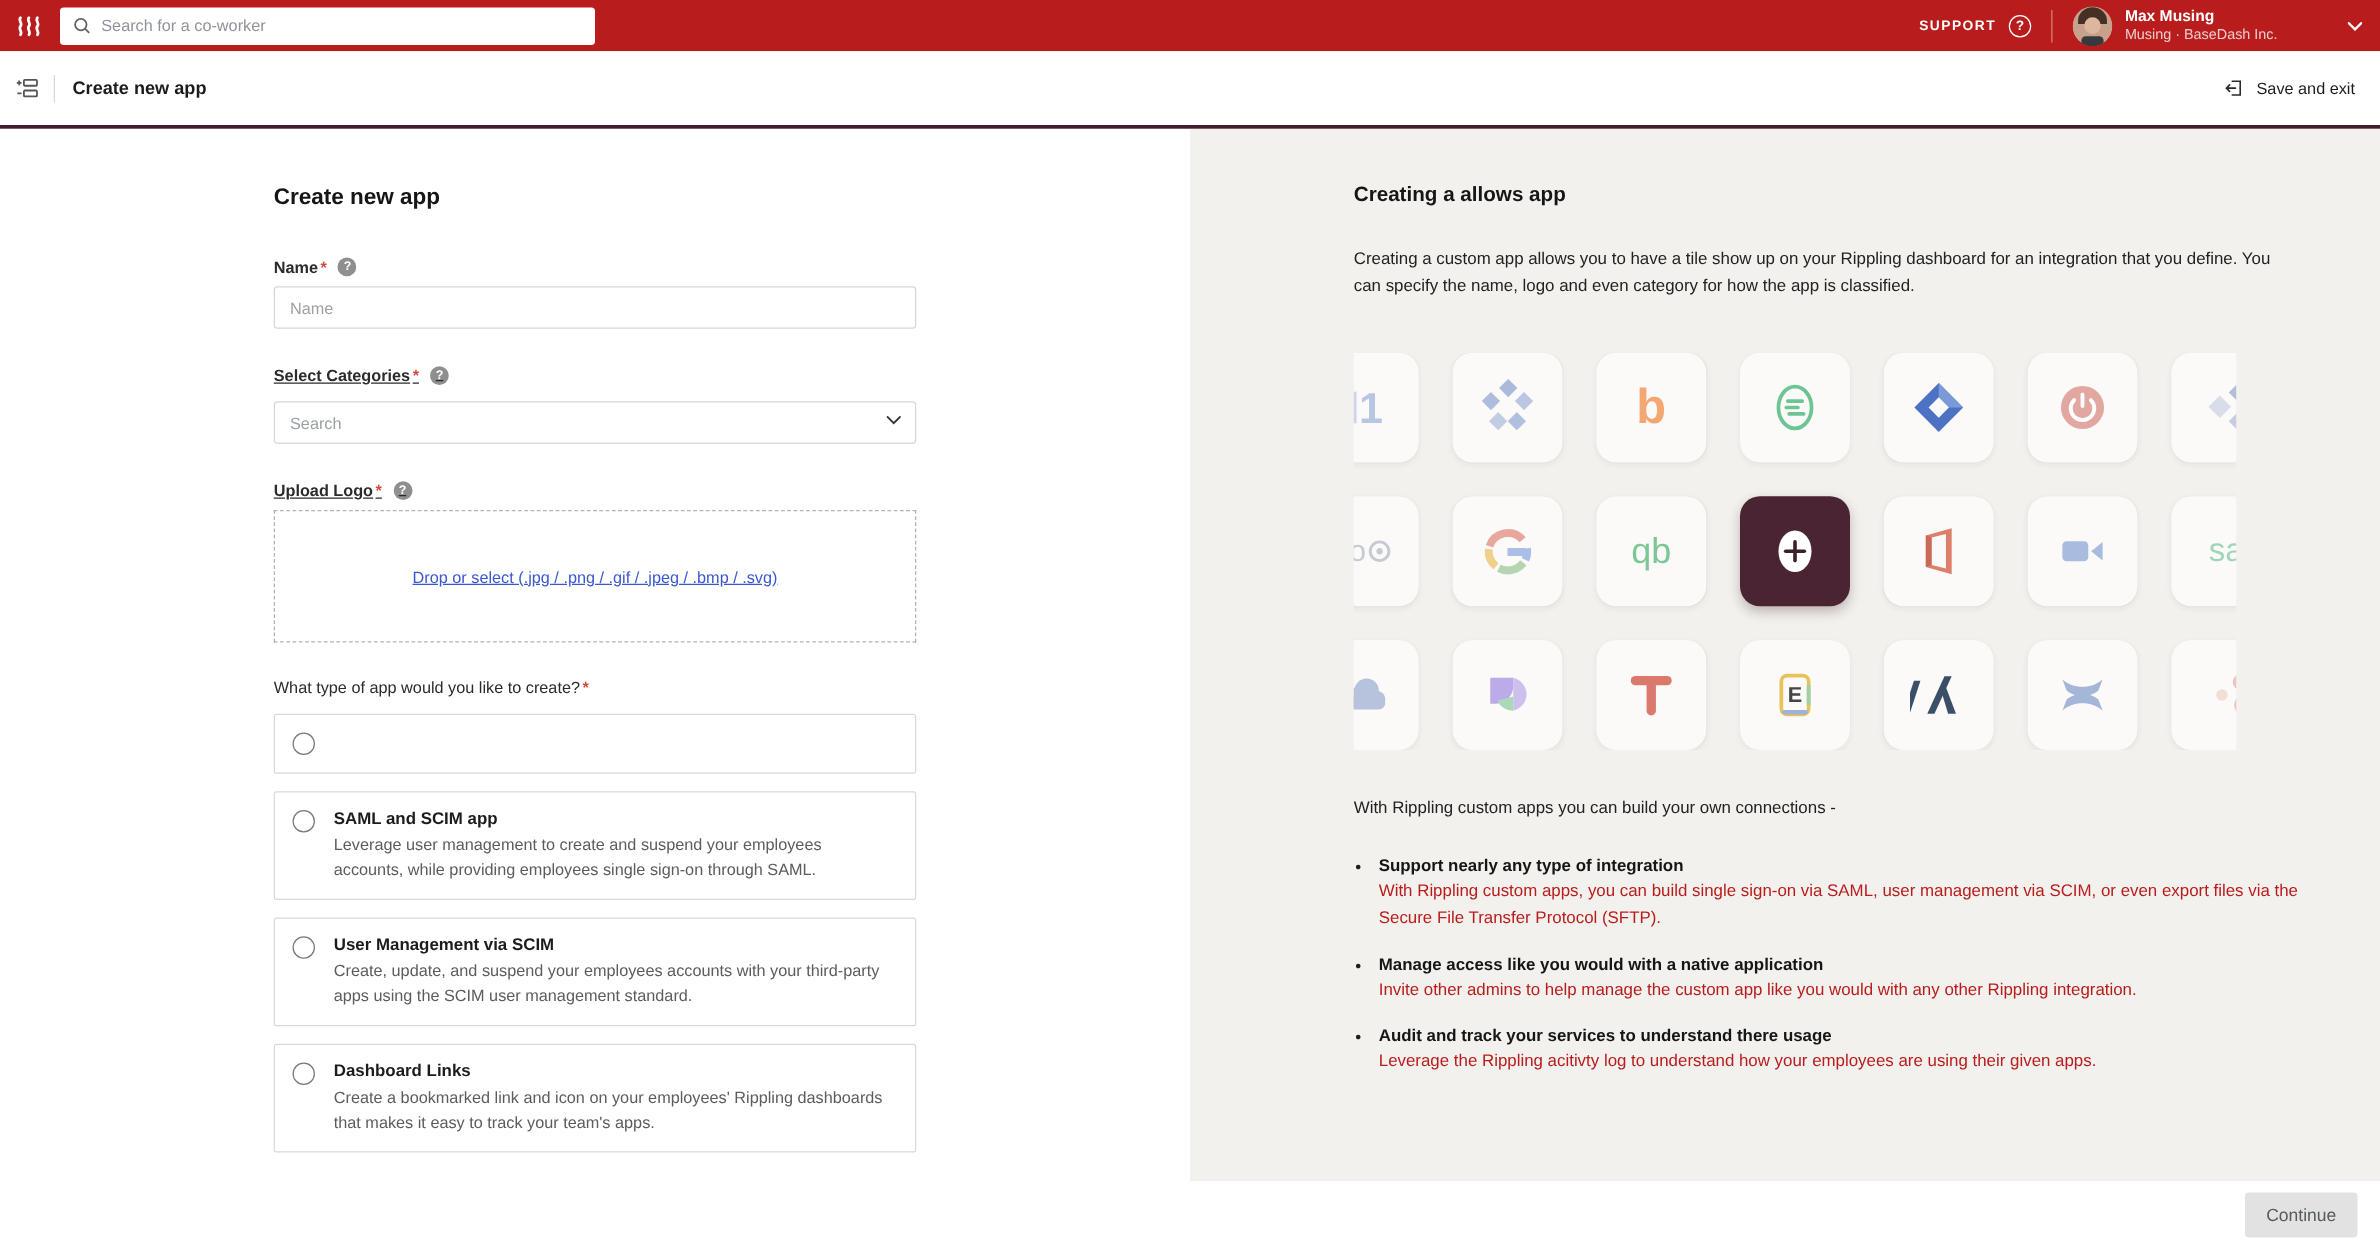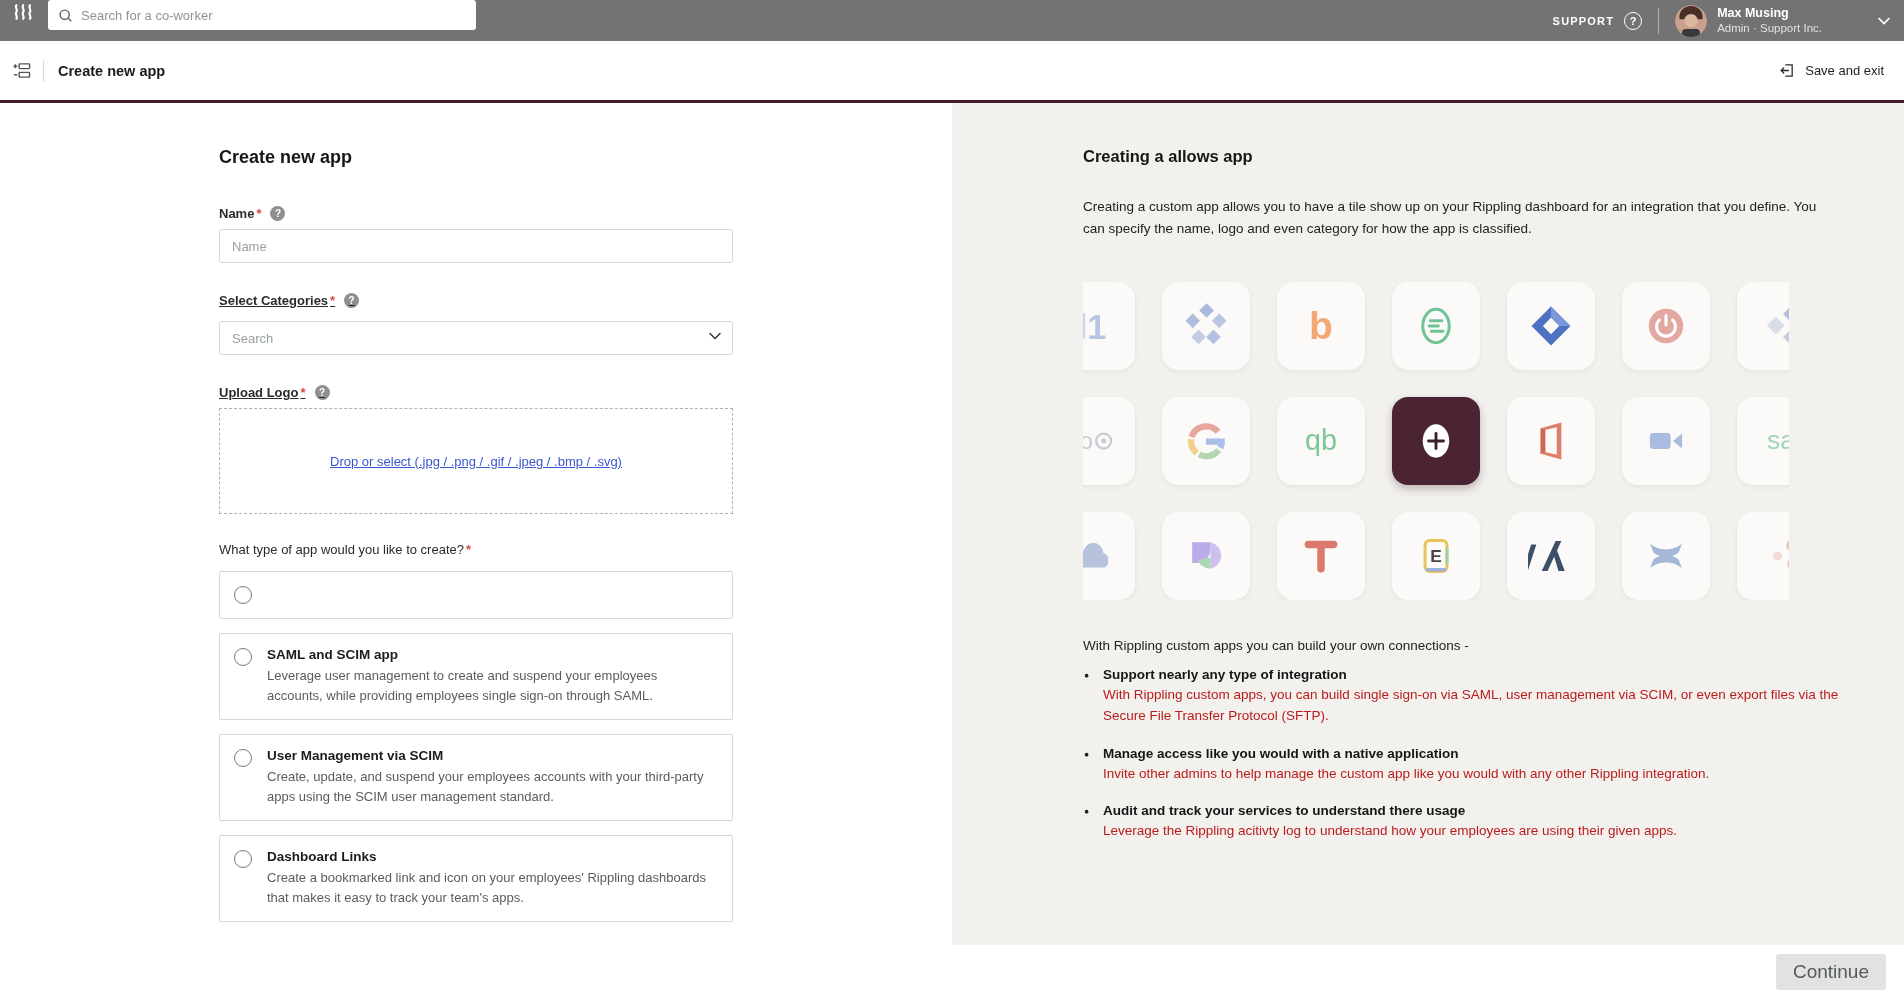--- a/index.html
+++ b/index.html
@@ -1,21 +1,21 @@
 <!DOCTYPE html>
 <html><head>
 <meta charset="utf-8">
 <style>
   * { margin:0; padding:0; box-sizing:border-box; }
   html,body { background:#ffffff; }
   body { font-family:"Liberation Sans","DejaVu Sans",sans-serif; color:#1e1e1e; }
   .page { width:1904px; height:999px; overflow:hidden; display:flex; flex-direction:column; background:#fff; }
 
   
-  .topbar { height:41px; background:#737373; display:flex; flex:0 0 auto; padding:0 14px 0 10px; }
+  .topbar { height:41px; background:#b91c1c; display:flex; align-items:center; flex:0 0 auto; padding:0 14px 0 10px; }
   .logo { width:28px; height:24px; display:flex; align-items:center; justify-content:center; margin-right:10px; cursor:pointer; }
   .searchbox { width:428px; height:30px; background:#fff; border-radius:3px; display:flex; align-items:center; padding:0 10px; }
   .searchbox svg { flex:0 0 auto; margin-right:8px; }
   .searchbox input { border:none; outline:none; flex:1; font-size:13px; color:#333; font-family:inherit; }
   .searchbox input::placeholder { color:#8d939b; }
   .topbar-right { margin-left:auto; display:flex; align-items:center; }
   .support { color:#fff; font-size:11px; font-weight:700; letter-spacing:1.2px; cursor:pointer; }
   .help-outline { width:18px; height:18px; border:1.5px solid #fff; border-radius:50%; color:#fff; font-size:11px; font-weight:700; display:inline-flex; align-items:center; justify-content:center; margin-left:10px; cursor:pointer; }
   .vdiv { width:1px; height:26px; background:rgba(255,255,255,.45); margin:0 16px; }
   .avatar { width:32px; height:32px; border-radius:50%; overflow:hidden; flex:0 0 auto; cursor:pointer; }
@@ -57,29 +57,29 @@
   
   .right-panel { flex:1 1 auto; background:#f2f1ed; padding:44px 0 0 131px; overflow:hidden; }
   .right-panel h2 { font-size:16.5px; font-weight:700; color:#161616; }
   .intro { margin-top:30px; width:752px; font-size:13.5px; line-height:1.62; color:#222; }
   .tile-window { margin-top:42px; width:706px; overflow:hidden; }
   .tile-grid { width:778px; margin-left:-36px; display:grid; grid-template-columns:repeat(7,88px); gap:27px; }
   .tile { width:88px; height:88px; border-radius:16px; background:#fbfaf8; box-shadow:0 2px 5px rgba(60,40,30,.06),0 0 1px rgba(0,0,0,.04); display:flex; align-items:center; justify-content:center; }
   .tile svg { width:46px; height:46px; }
   .tile.selected { background:#4a2433; box-shadow:0 4px 9px rgba(60,30,40,.28); }
   .connections { margin-top:38px; font-size:13.5px; color:#222; }
-  .bullets { margin-top:14px; list-style:none; width:770px; }
+  .bullets { margin-top:32px; list-style:none; width:770px; }
   .bullets li { position:relative; padding-left:20px; margin-bottom:19px; }
   .bullets li::before { content:"●"; position:absolute; left:1px; top:3px; font-size:8.5px; color:#1e1e1e; }
   .bullet-title { font-size:13.5px; font-weight:700; color:#161616; }
   .bullet-desc { margin-top:3px; font-size:13.5px; line-height:1.55; color:#b91c1c; }
 
   
   .footer { height:54px; background:#fff; flex:0 0 auto; display:flex; align-items:center; justify-content:flex-end; padding-right:18px; }
-  .continue-btn { background:#e2e2e2; border:none; border-radius:3px; color:#555a5e; font-size:19px; font-weight:500; font-family:inherit; padding:0 17px; height:36px; cursor:pointer;margin-left:41px; }
+  .continue-btn { background:#e2e2e2; border:none; border-radius:3px; color:#555a5e; font-size:14px; font-weight:500; font-family:inherit; padding:0 17px; height:36px; cursor:pointer;margin-left:41px; }
 </style>
 </head>
 <body>
 
 <div class="page">
 
   <header class="topbar">
     <div class="logo">
       <svg viewBox="0 0 26 20" width="22" height="18" fill="none" stroke="#fff" stroke-width="2.6" stroke-linecap="round">
         <path d="M4 2 c-2.4 2.6 2.4 5.4 0 8 c-2.4 2.6 2.4 5.4 0 8"></path>
@@ -101,21 +101,21 @@
       <div class="avatar">
         <svg viewBox="0 0 36 36" width="32" height="32">
           <circle cx="18" cy="18" r="18" fill="#c9a08b"></circle>
           <path d="M5 13 a13 12 0 0 1 26 0 v3 h-26 Z" fill="#462f24"></path>
           <circle cx="18" cy="17.5" r="7.5" fill="#dcb69d"></circle>
           <rect x="8" y="27" width="20" height="10" rx="4" fill="#39393b"></rect>
         </svg>
       </div>
       <div class="user">
         <div class="user-name">Max Musing</div>
-        <div class="user-role">Admin · Support Inc.</div>
+        <div class="user-role">Musing · BaseDash Inc.</div>
       </div>
       <span class="chev-user">
         <svg viewBox="0 0 12 8" width="12" height="8" fill="none" stroke="#fff" stroke-width="1.7" stroke-linecap="round">
             <path d="M1 1.5 L6 6.5 L11 1.5"></path>
           </svg>
       </span>
     </div>
   </header>
 
   <div class="toolbar">

